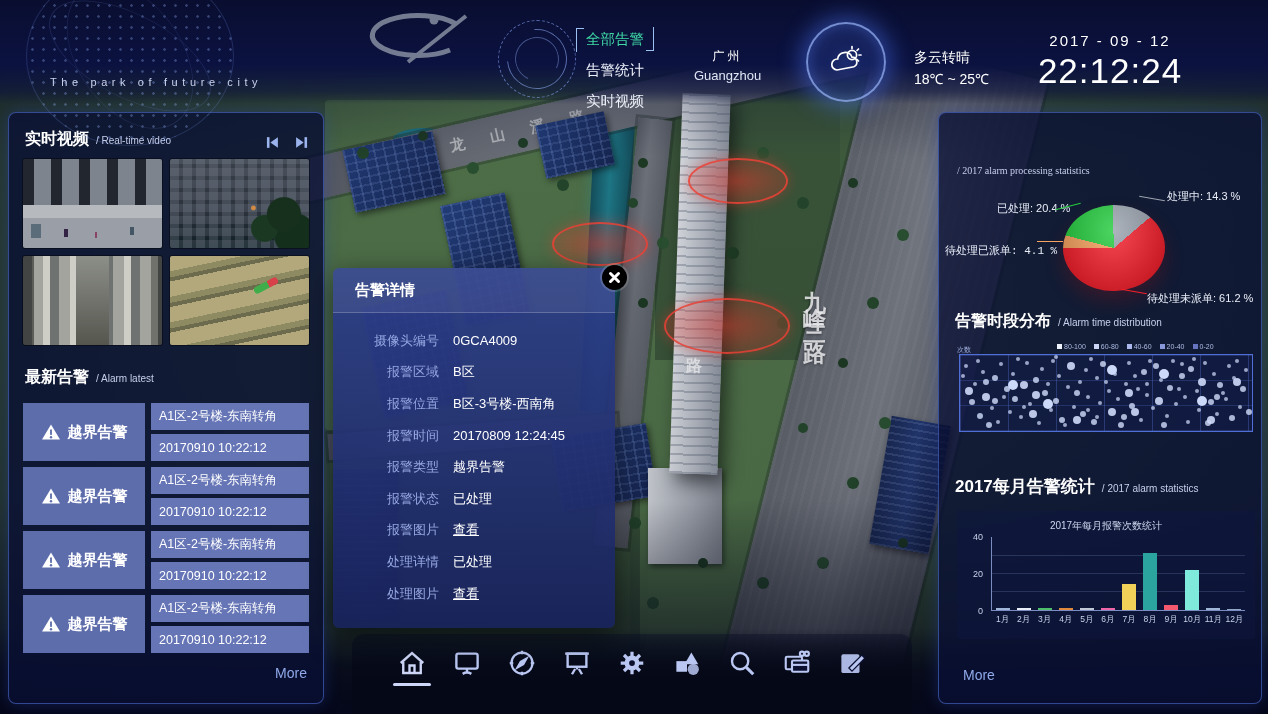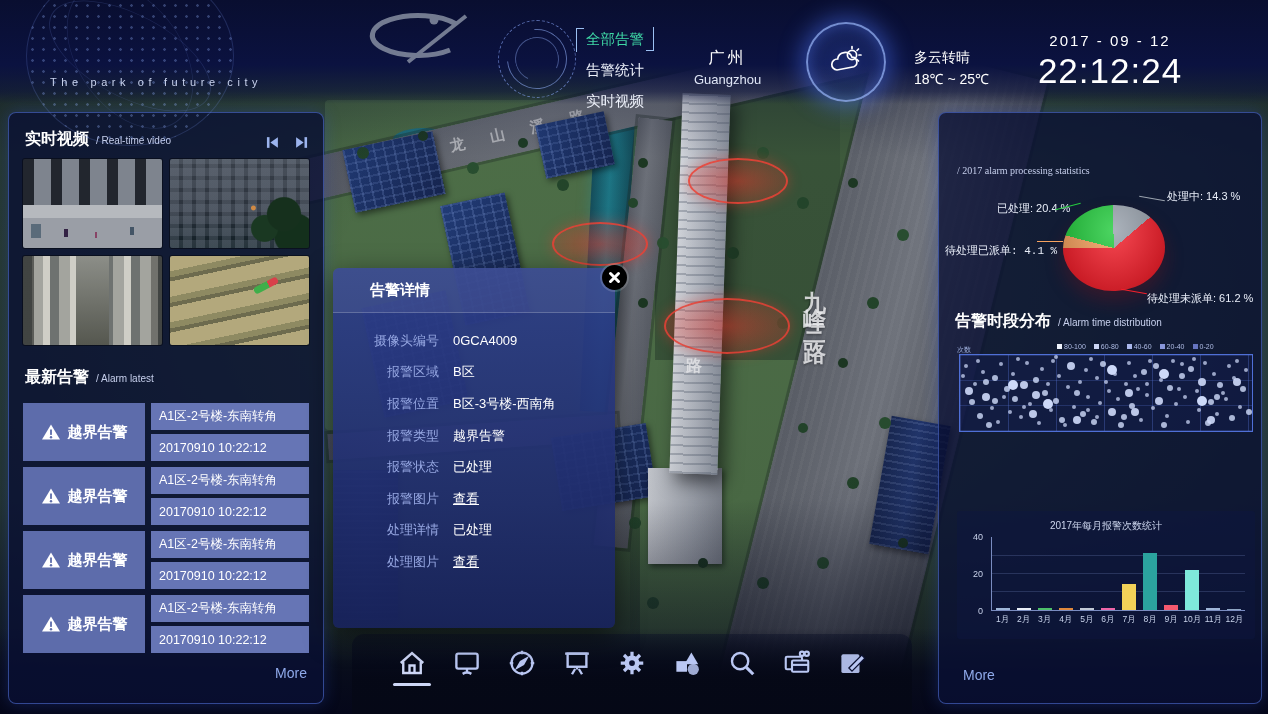--- a/index.html
+++ b/index.html
@@ -55,21 +55,21 @@
   .swirl{position:absolute;left:498px;top:20px;width:78px;height:78px;}
   .swirl i{position:absolute;inset:0;border:1px dashed rgba(140,170,255,.6);border-radius:50%;}
   .swirl b{position:absolute;inset:9px;border:1px solid rgba(150,180,255,.55);border-left-color:transparent;border-radius:50%;transform:rotate(40deg);}
   .swirl u{position:absolute;inset:17px;border:1px solid rgba(150,180,255,.4);border-bottom-color:transparent;border-radius:50%;transform:rotate(-20deg);}
   .hdr-nav{position:absolute;left:576px;top:28px;display:flex;flex-direction:column;gap:8px;}
   .nav-all{color:#3fd8a6;font-size:14.5px;padding:2px 10px;position:relative;cursor:pointer;}
   .nav-all::before{content:"";position:absolute;left:0;top:0;width:7px;height:100%;border-left:1.5px solid #9cc0f2;border-top:1.5px solid #9cc0f2;}
   .nav-all::after{content:"";position:absolute;right:0;bottom:0;width:7px;height:100%;border-right:1.5px solid #9cc0f2;border-bottom:1.5px solid #9cc0f2;}
   .nav-item{color:#eef2fb;font-size:14.5px;padding:2px 10px;cursor:pointer;}
   .city{position:absolute;left:694px;top:48px;text-align:center;color:#fff;}
-  .city .cn{font-size:16px;letter-spacing:3px;}
+  .city .cn{font-size:12px;letter-spacing:3px;}
   .city .en{font-size:13px;color:#dfe6f6;margin-top:3px;}
   .wx-ring{position:absolute;left:806px;top:22px;width:76px;height:76px;border-radius:50%;
       border:2px solid rgba(150,180,255,.75);box-shadow:0 0 22px 6px rgba(80,120,255,.45),inset 0 0 18px rgba(90,130,255,.5);
       display:flex;align-items:center;justify-content:center;background:radial-gradient(circle,rgba(60,90,200,.35),rgba(20,30,80,.15));}
   .wx-text{position:absolute;left:914px;top:46px;color:#fff;font-size:14px;line-height:22px;}
   .dt{position:absolute;left:1012px;top:32px;width:196px;text-align:center;color:#fff;}
   .dt .date{font-size:15px;letter-spacing:2px;}
   .dt .time{font-size:35px;letter-spacing:1px;margin-top:2px;}
   
   .panel{position:absolute;z-index:4;background:rgba(9,16,52,.78);border:1px solid rgba(86,120,230,.55);
@@ -136,21 +136,21 @@
       background-image:repeating-linear-gradient(0deg,transparent 0 17.5px,rgba(120,140,200,.25) 17.5px 18.5px);}
   .bar-cols{position:absolute;inset:0;display:flex;align-items:flex-end;justify-content:space-around;}
   .bar-col{position:relative;width:16px;height:100%;}
   .bar-col i{position:absolute;bottom:0;left:1px;right:1px;display:block;}
   .bar-col em{position:absolute;top:calc(100% + 4px);left:-8px;width:32px;text-align:center;font-style:normal;color:#c8d2ea;font-size:8.5px;}
   .bar-y{position:absolute;left:6px;top:26px;bottom:28px;width:24px;}
   .bar-y em{position:absolute;right:4px;font-style:normal;color:#c8d2ea;font-size:9px;transform:translateY(50%);}
   
   .popup{position:absolute;left:333px;top:268px;width:282px;height:360px;z-index:7;border-radius:6px;
       background:linear-gradient(180deg,rgba(45,62,138,.93),rgba(24,35,92,.93));box-shadow:0 8px 28px rgba(0,0,0,.55);}
-  .popup-hd{height:44px;display:flex;align-items:center;padding-left:37px;color:#fff;font-size:15px;font-weight:bold;
+  .popup-hd{height:44px;display:flex;align-items:center;padding-left:22px;color:#fff;font-size:15px;font-weight:bold;
       background:rgba(255,255,255,.07);border-bottom:1px solid rgba(255,255,255,.2);border-radius:6px 6px 0 0;}
   .popup-body{padding-top:12px;}
   .field{display:flex;height:31.6px;align-items:center;font-size:13px;}
   .f-label{width:106px;text-align:right;color:#96a7e2;}
   .f-value{margin-left:14px;color:#fff;}
   .f-value.link{text-decoration:underline;cursor:pointer;}
   .close-btn{position:absolute;right:-12px;top:-3px;width:25px;height:25px;border-radius:50%;background:#000;
       display:flex;align-items:center;justify-content:center;cursor:pointer;box-shadow:0 0 0 2px rgba(255,255,255,.15);}
   
   .dock{position:absolute;left:352px;top:634px;width:560px;height:80px;z-index:5;border-radius:12px 12px 0 0;
@@ -486,20 +486,24 @@
         <b style="left: calc(52% - 5px); top: calc(20% - 5px); height: 10px; width: 10px; opacity: 1; background: rgb(205, 217, 248);"></b>
         <b style="left: calc(83% - 5px); top: calc(60% - 5px); height: 10px; width: 10px; opacity: 1; background: rgb(205, 217, 248);"></b>
         <b style="left: calc(30% - 5px); top: calc(65% - 5px); height: 10px; width: 10px; opacity: 1; background: rgb(205, 217, 248);"></b>
         <b style="left: calc(70% - 5px); top: calc(25% - 5px); height: 10px; width: 10px; opacity: 1; background: rgb(205, 217, 248);"></b>
         <b style="left: calc(95% - 4px); top: calc(35% - 4px); height: 8px; width: 8px; opacity: 0.91; background: rgb(205, 217, 248);"></b>
         <b style="left: calc(40% - 4px); top: calc(85% - 4px); height: 8px; width: 8px; opacity: 0.91; background: rgb(205, 217, 248);"></b>
         <b style="left: calc(60% - 4px); top: calc(75% - 4px); height: 8px; width: 8px; opacity: 0.91; background: rgb(205, 217, 248);"></b>
         <b style="left: calc(26% - 4px); top: calc(52% - 4px); height: 8px; width: 8px; opacity: 0.91; background: rgb(205, 217, 248);"></b>
         <b style="left: calc(86% - 4px); top: calc(85% - 4px); height: 8px; width: 8px; opacity: 0.91; background: rgb(205, 217, 248);"></b>
       </div>
+    <div class="sec-hd bar-hd">
+      <span class="sec-title">2017每月告警统计</span>
+      <span class="sec-sub">/ 2017 alarm statistics</span>
+    </div>
     <div class="bar-box">
       <div class="bar-inner-title">2017年每月报警次数统计</div>
       <div class="bar-y">
           <em style="bottom: 0%;">0</em>
           <em style="bottom: 50%;">20</em>
           <em style="bottom: 100%;">40</em>
         </div>
       <div class="bar-plot">
         <div class="bar-cols">
             <div class="bar-col">
@@ -570,20 +574,24 @@
         </div>
       <div class="field">
           <span class="f-label">报警区域</span>
           <span class="f-value">B区</span>
         </div>
       <div class="field">
           <span class="f-label">报警位置</span>
           <span class="f-value">B区-3号楼-西南角</span>
         </div>
       <div class="field">
+          <span class="f-label">报警时间</span>
+          <span class="f-value">20170809 12:24:45</span>
+        </div>
+      <div class="field">
           <span class="f-label">报警类型</span>
           <span class="f-value">越界告警</span>
         </div>
       <div class="field">
           <span class="f-label">报警状态</span>
           <span class="f-value">已处理</span>
         </div>
       <div class="field">
           <span class="f-label">报警图片</span>
           <span class="f-value link">查看</span>

